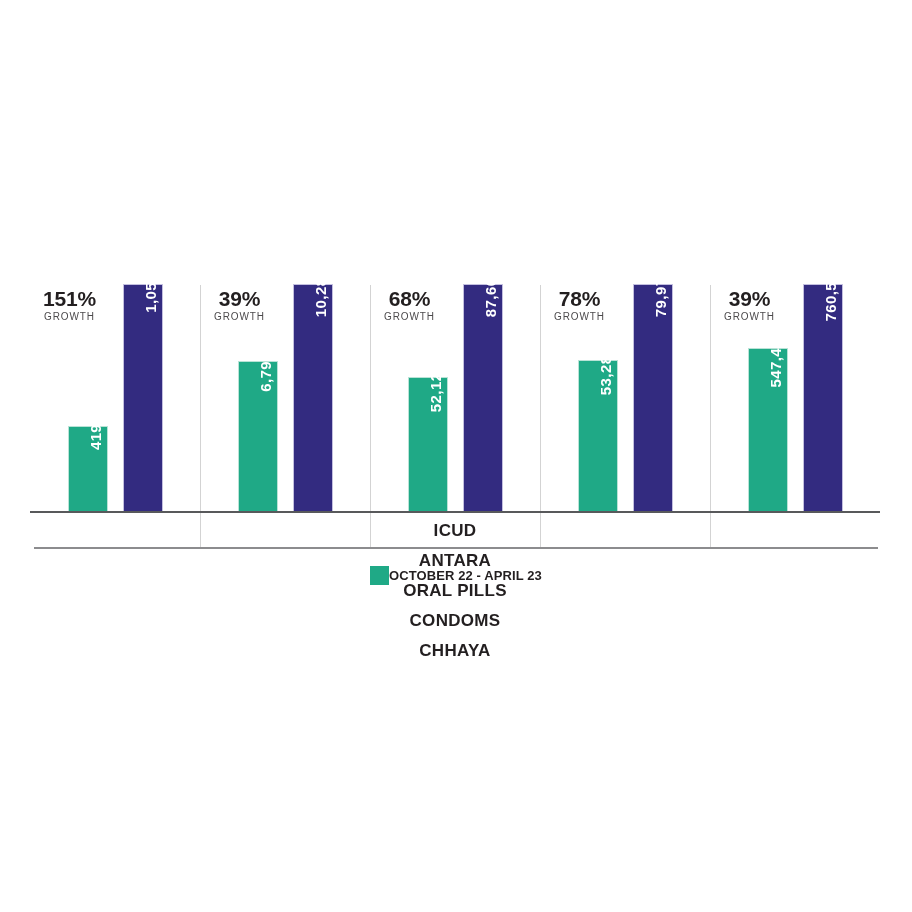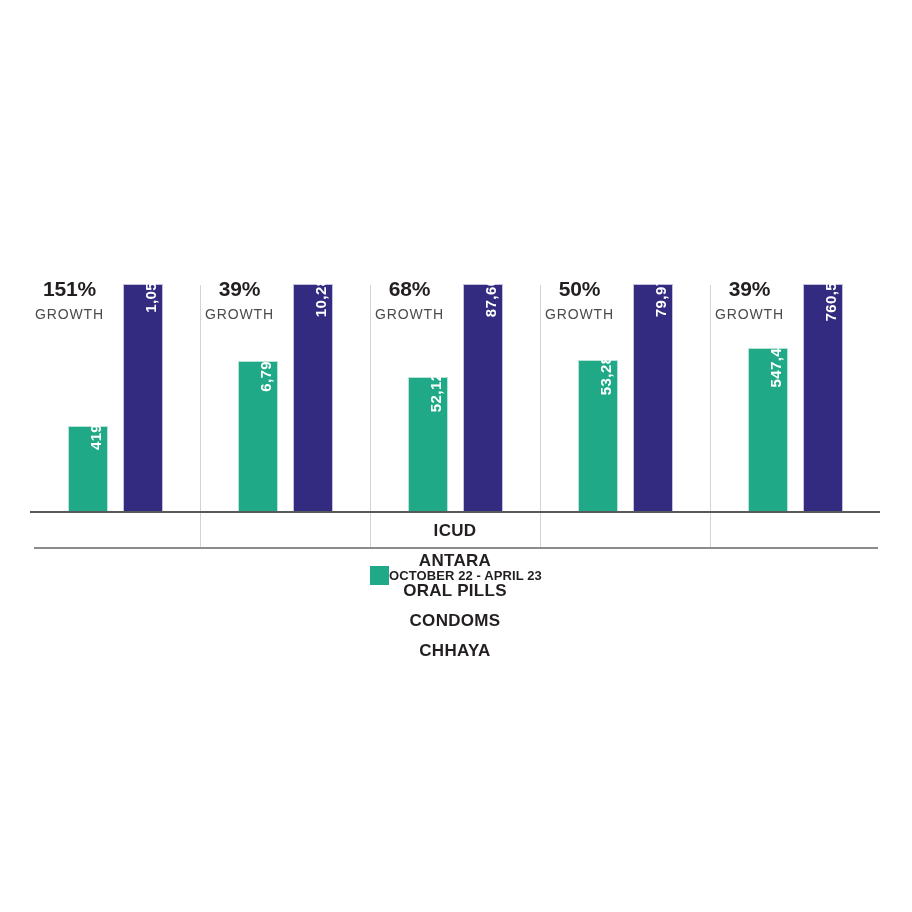--- a/index.html
+++ b/index.html
@@ -108,25 +108,25 @@
   .growth-pct {
     color: #231f20;
     font-size: 21px;
     font-weight: bold;
     line-height: 1.05;
     letter-spacing: -0.2px;
   }
 
   .growth-word {
     color: #4c4a4c;
-    font-size: 14px;
+    font-size: 10px;
     font-weight: normal;
     letter-spacing: 0.9px;
     line-height: 1.2;
-    margin-top: 6px;
+    margin-top: 1px;
   }
 
   
   .separators {
     position: absolute;
     left: 30px;
     top: 285px;
     width: 850px;
     height: 263px;
     pointer-events: none;
@@ -263,21 +263,21 @@
             <span class="bar-value">52,121</span>
           </div>
           <div class="bar curr" style="height:229px">
             <span class="bar-value">87,661</span>
           </div>
         </div>
       </div>
 
       <div class="bar-group">
         <div class="growth">
-          <div class="growth-pct">50%</div>
+          <div class="growth-pct">78%</div>
           <div class="growth-word">GROWTH</div>
         </div>
         <div class="bars">
           <div class="bar prev" style="height:153px">
             <span class="bar-value">53,281</span>
           </div>
           <div class="bar curr" style="height:229px">
             <span class="bar-value">79,972</span>
           </div>
         </div>

